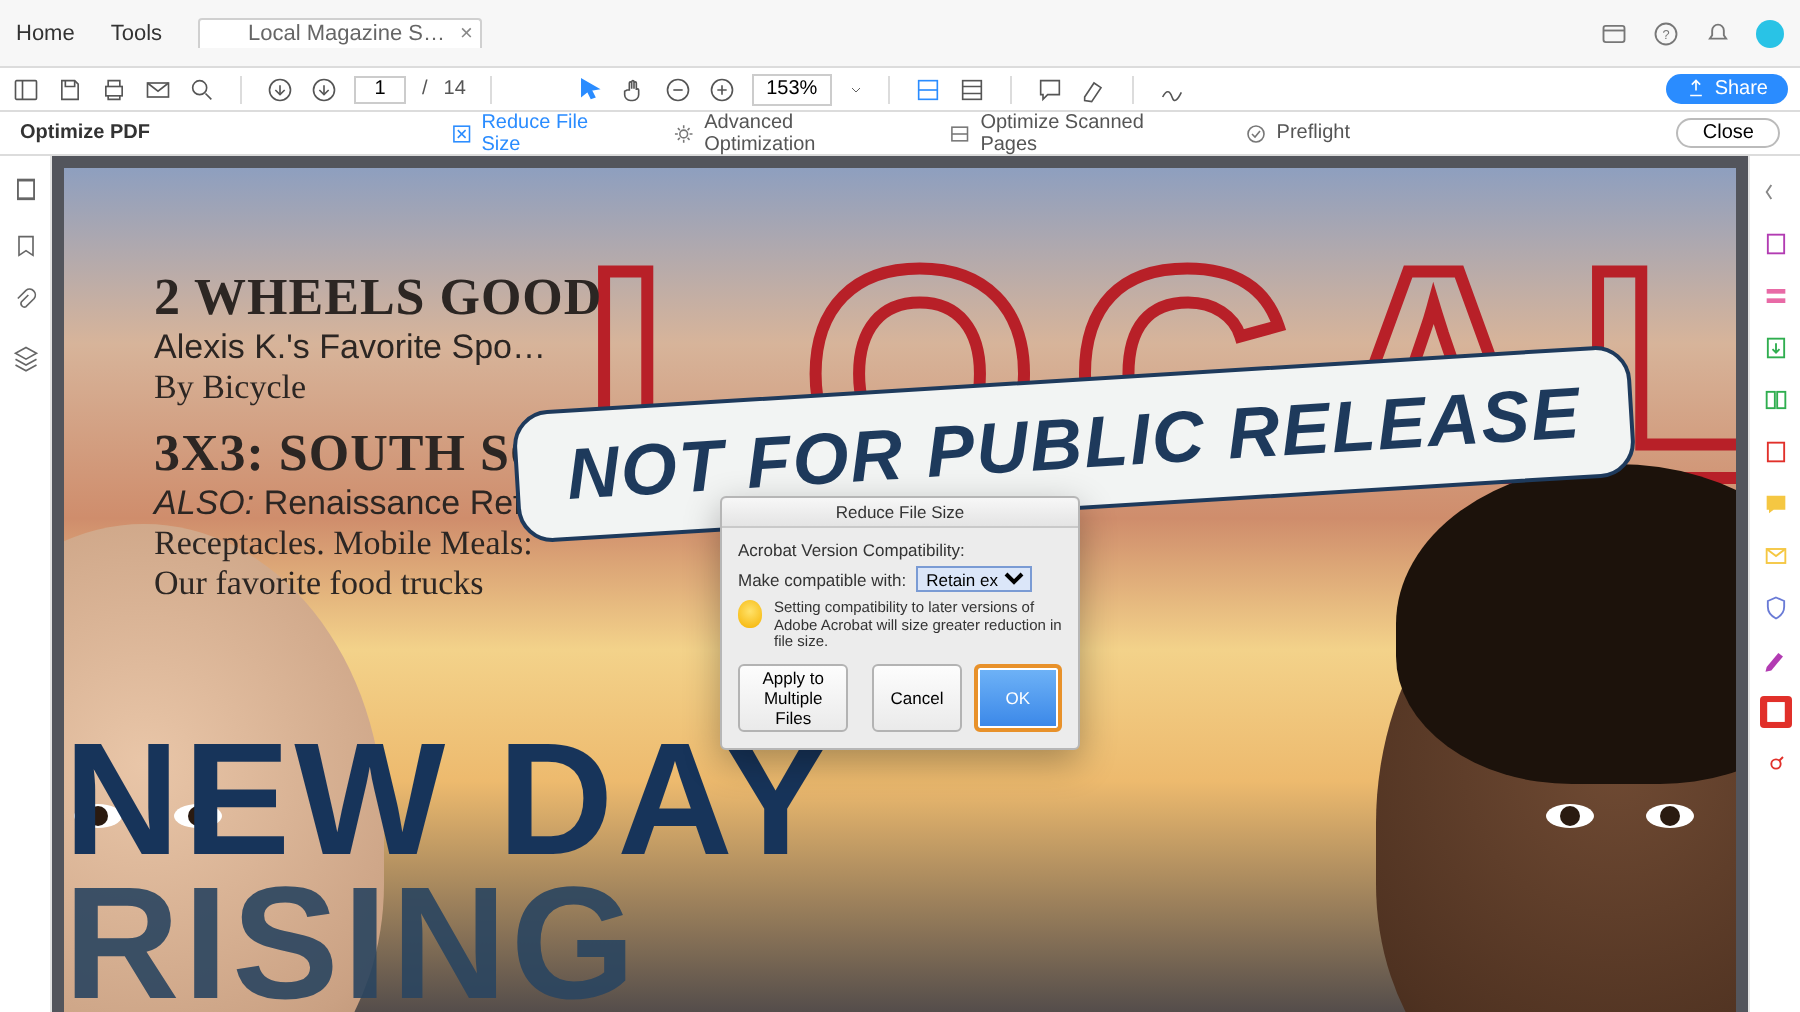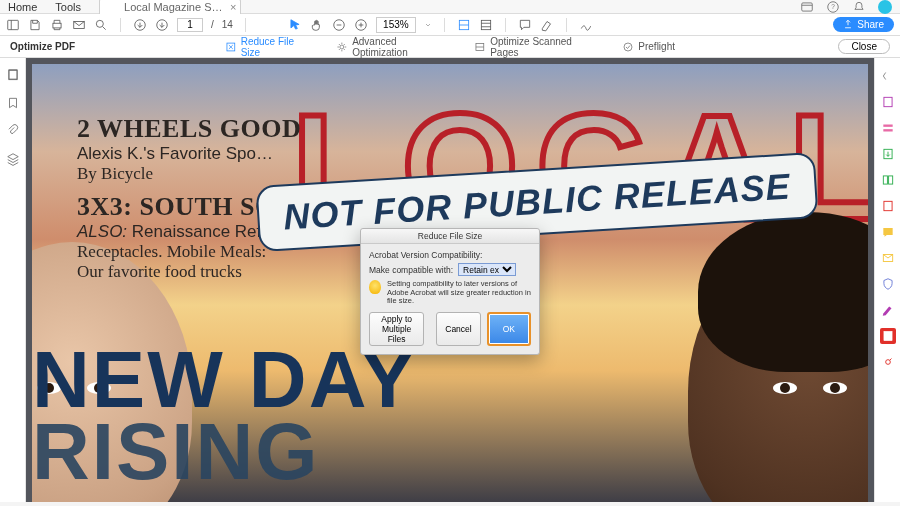--- a/index.html
+++ b/index.html
@@ -1,19 +1,19 @@
 <!DOCTYPE html>
 <html><head>
 <meta charset="utf-8">
 <style>
   * { box-sizing: border-box; margin: 0; padding: 0; font-family: -apple-system, "Segoe UI", Arial, sans-serif; }
   html, body { width: 900px; height: 506px; overflow: hidden; background: #f4f4f4; }
 
   
-  .menubar { height: 14px; display: flex; align-items: center; background: #f7f7f7; border-bottom: 1px solid #dcdcdc; font-size: 11px; padding-left: 8px; gap: 18px; color: #333; }
+  .menubar { height: 34px; display: flex; align-items: center; background: #f7f7f7; border-bottom: 1px solid #dcdcdc; font-size: 11px; padding-left: 8px; gap: 18px; color: #333; }
   .menubar .tab { display:flex; align-items:center; background:#fff; border:1px solid #d0d0d0; border-bottom:none; padding:1px 18px 1px 24px; border-radius:2px 2px 0 0; position:relative; color:#666; }
   .menubar .tab .close-x { position:absolute; right:4px; font-size:11px; color:#888; cursor:pointer; }
   .menubar .right { margin-left:auto; display:flex; gap:12px; align-items:center; padding-right:8px; }
   .menubar .right svg { width:14px; height:14px; }
   .avatar { width:14px; height:14px; border-radius:50%; background:#29c3e6; }
 
   
   .toolbar { height:22px; background:#fff; border-bottom:1px solid #dcdcdc; display:flex; align-items:center; padding:0 6px; gap:10px; font-size:10px; color:#555; }
   .toolbar .sep { width:1px; height:14px; background:#dcdcdc; margin:0 2px; }
   .toolbar .group { display:flex; align-items:center; gap:8px; }

